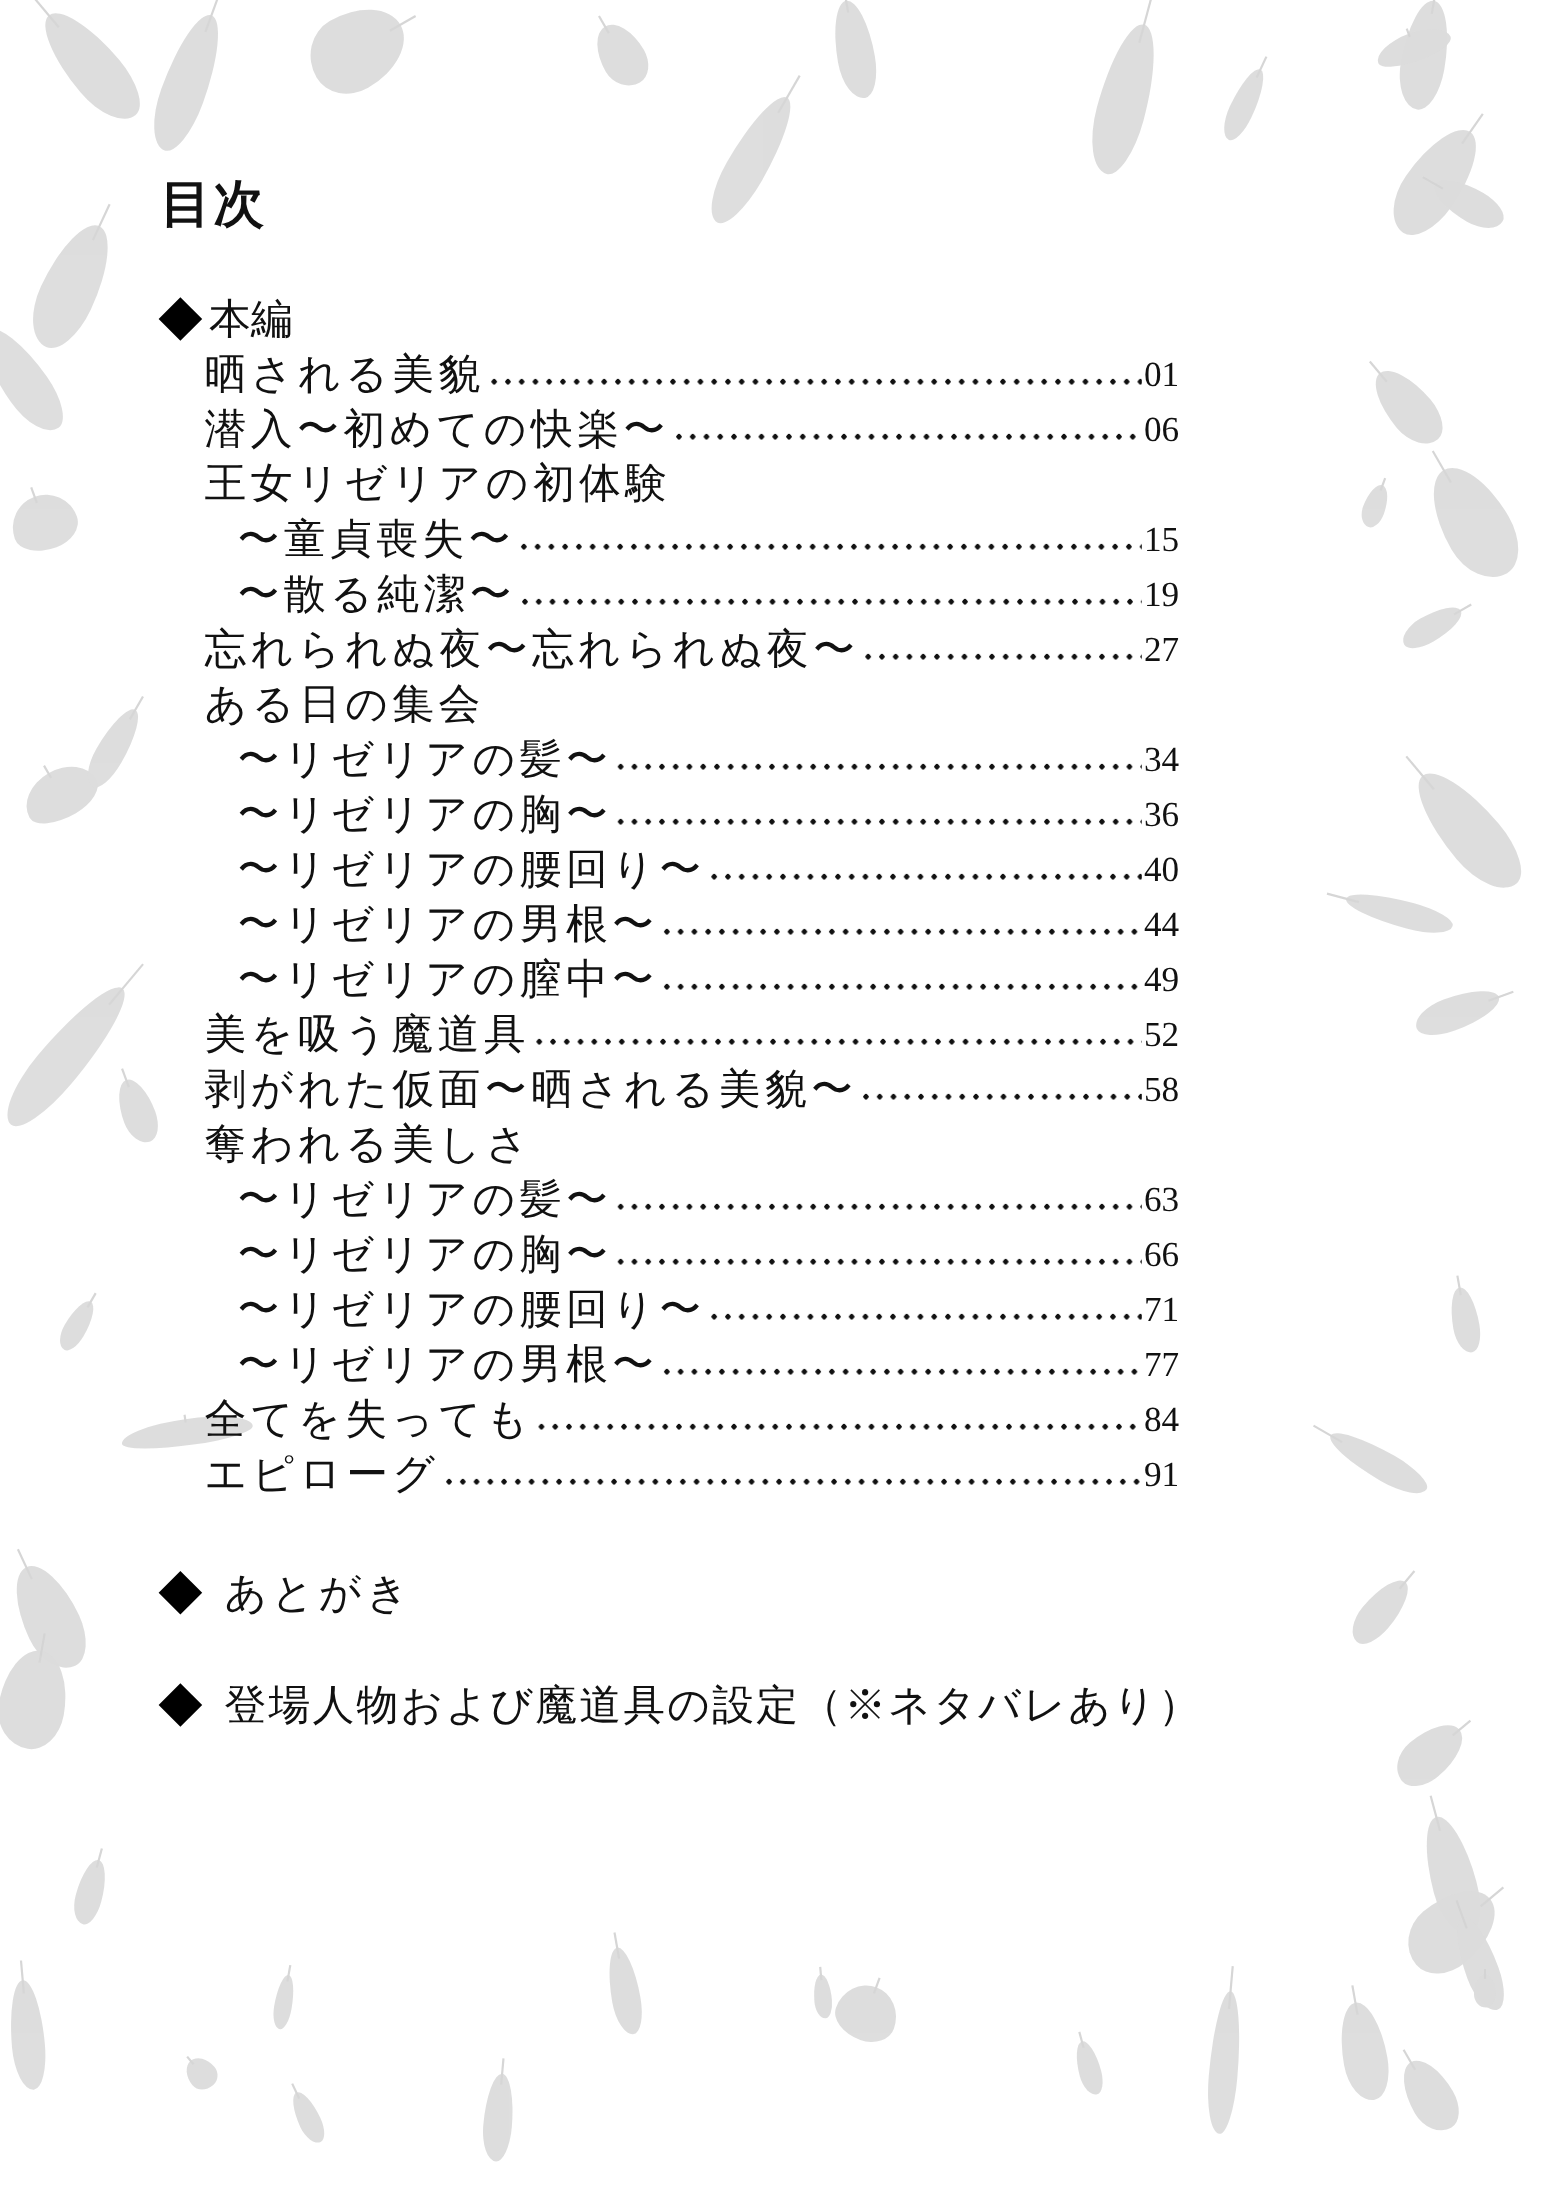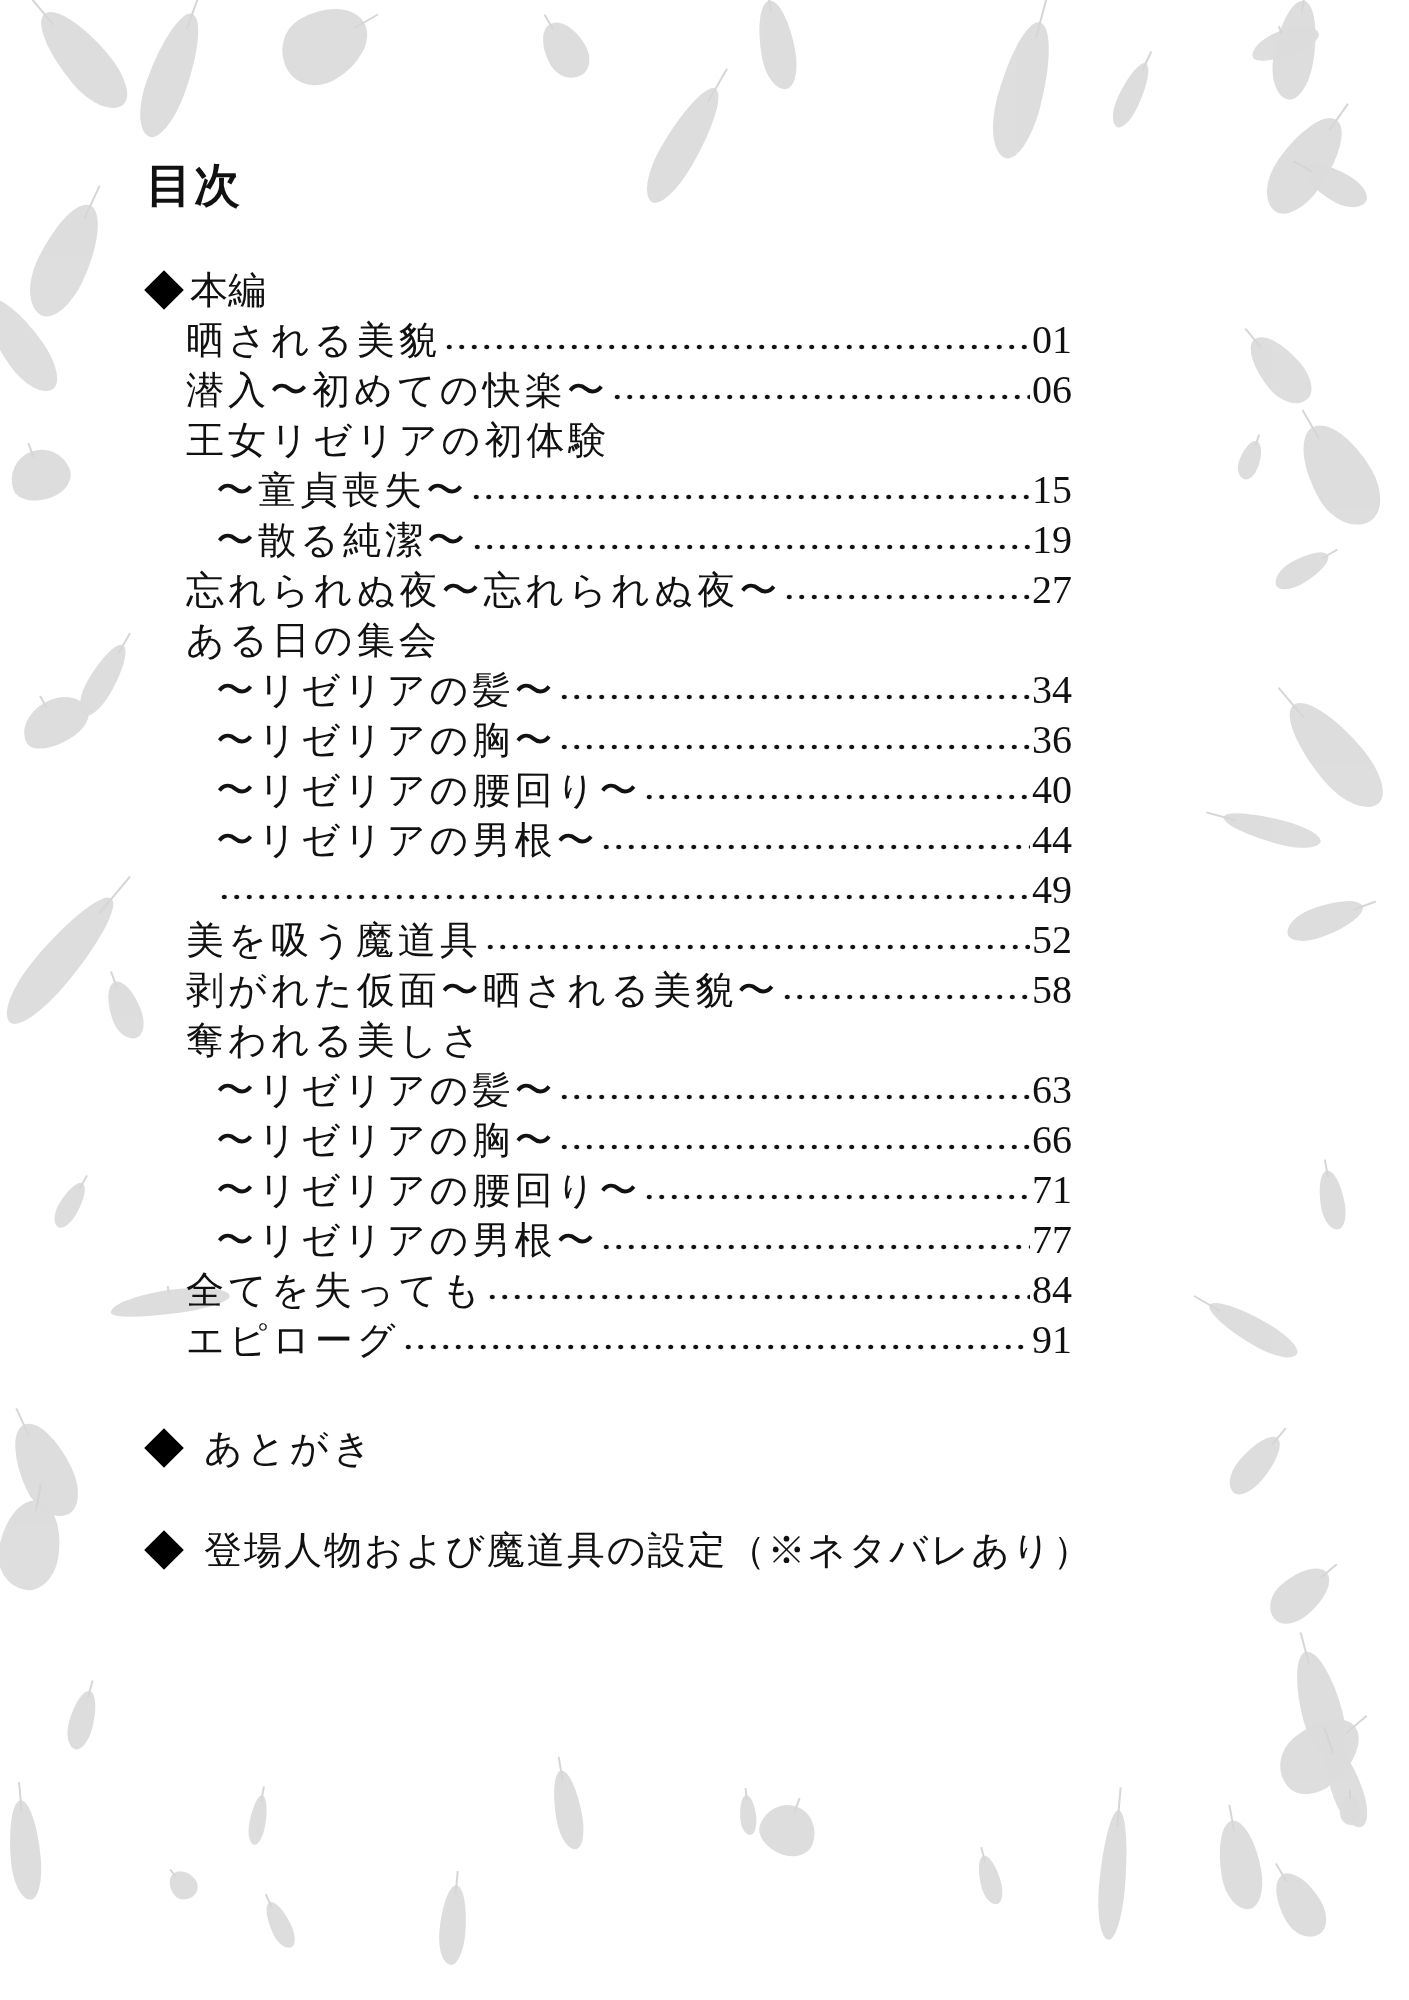--- a/index.html
+++ b/index.html
@@ -41,21 +41,21 @@
   .toc-row.sub { left: 216px; }
   .toc-row .label { flex: 0 0 auto; letter-spacing: 4px; }
   .toc-row .leader {
     flex: 1 1 auto; height: 50px; margin: 0 2px;
     background-image: radial-gradient(circle, #111 2.2px, transparent 2.6px);
     background-size: 12.5px 12px; background-repeat: repeat-x;
     background-position: left 26px;
   }
   .toc-row .page-num {
     flex: 0 0 auto; font-family: "Liberation Serif", "DejaVu Serif", serif;
-    font-size: 40px; letter-spacing: 0;
+    font-size: 32px; letter-spacing: 0;
   }
 </style>
 </head>
 <body>
 
 <div class="feathers">
   <div class="feather" style="left:60px;top:0px;width:46px;height:120px;transform:rotate(-40deg)"></div>
   <div class="feather" style="left:150px;top:10px;width:40px;height:130px;transform:rotate(20deg)"></div>
   <div class="feather" style="left:290px;top:0px;width:70px;height:90px;transform:rotate(60deg)"></div>
   <div class="feather" style="left:545px;top:20px;width:40px;height:60px;transform:rotate(-30deg)"></div>
@@ -162,20 +162,21 @@
         <span class="label">〜リゼリアの腰回り〜</span>
         <span class="leader"></span>
         <span class="page-num">40</span>
       </div>
     <div class="toc-row sub" style="top:815px;">
         <span class="label">〜リゼリアの男根〜</span>
         <span class="leader"></span>
         <span class="page-num">44</span>
       </div>
     <div class="toc-row sub" style="top:865px;">
+        <span class="label">〜リゼリアの膣中〜</span>
         <span class="leader"></span>
         <span class="page-num">49</span>
       </div>
     <div class="toc-row main" style="top:915px;">
         <span class="label">美を吸う魔道具</span>
         <span class="leader"></span>
         <span class="page-num">52</span>
       </div>
     <div class="toc-row main" style="top:965px;">
         <span class="label">剥がれた仮面〜晒される美貌〜</span>

